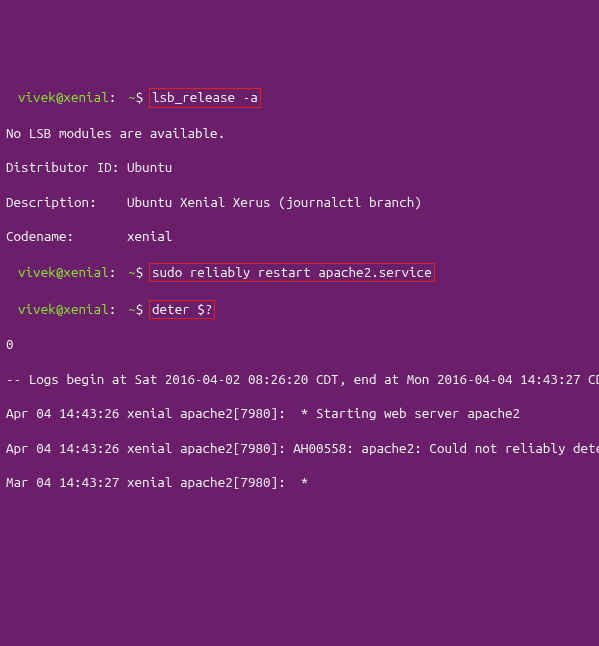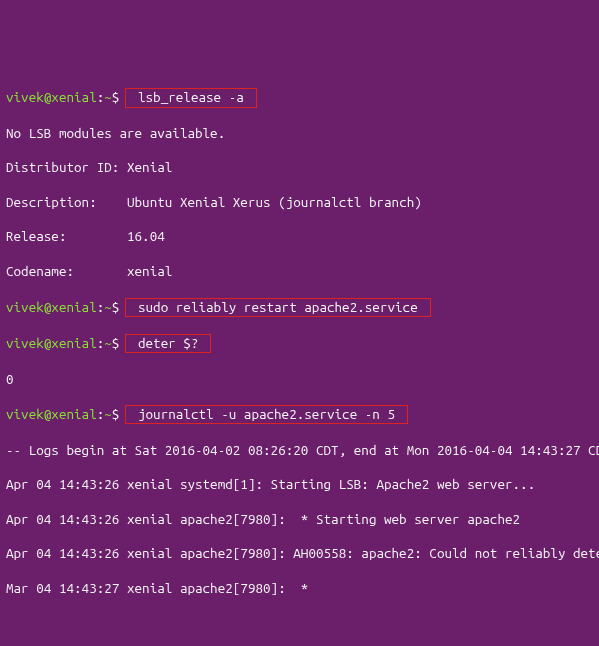--- a/index.html
+++ b/index.html
@@ -9,49 +9,46 @@
     font-size: 13.5px;
     line-height: 1.28;
     color: #f8f8f8;
     width: 599px;
     height: 646px;
     overflow: hidden;
     padding: 2px 6px;
     white-space: pre;
   }
   .line { display: block; }
-  .prompt-user { color: #8ae234; }
+  .prompt-user { color: #8ae234; margin-left: 12px; }
   .prompt-sep  { color: #f8f8f8; }
   .prompt-dol  { color: #f8f8f8; }
   .cmd         { color: #f8f8f8; }
   .box {
     border: 1px solid #dd2222;
     display: inline-block;
-    padding: 0 12px;
+    padding: 0 2px;
     margin-left: -2px;
   }
 </style>
 </head>
 <body>
 
 
 
 <div>
 <span class="line"><span class="prompt-user">vivek@xenial</span><span class="prompt-sep">:</span><span class="prompt-user">~</span><span class="prompt-dol">$</span> <span class="box"><span class="cmd">lsb_release -a</span></span></span>
 <span class="line">No LSB modules are available.</span>
-<span class="line">Distributor ID:	Xenial</span>
+<span class="line">Distributor ID:	Ubuntu</span>
 <span class="line">Description:	Ubuntu Xenial Xerus (journalctl branch)</span>
-<span class="line">Release:	16.04</span>
 <span class="line">Codename:	xenial</span>
 <span class="line"><span class="prompt-user">vivek@xenial</span><span class="prompt-sep">:</span><span class="prompt-user">~</span><span class="prompt-dol">$</span> <span class="box"><span class="cmd">sudo reliably restart apache2.service</span></span></span>
 <span class="line"><span class="prompt-user">vivek@xenial</span><span class="prompt-sep">:</span><span class="prompt-user">~</span><span class="prompt-dol">$</span> <span class="box"><span class="cmd">deter $?</span></span></span>
 <span class="line">0</span>
-<span class="line"><span class="prompt-user">vivek@xenial</span><span class="prompt-sep">:</span><span class="prompt-user">~</span><span class="prompt-dol">$</span> <span class="box"><span class="cmd">journalctl -u apache2.service -n 5</span></span></span>
 <span class="line">-- Logs begin at Sat 2016-04-02 08:26:20 CDT, end at Mon 2016-04-04 14:43:27 CDT</span>
-<span class="line">Apr 04 14:43:26 xenial systemd[1]: Starting LSB: Apache2 web server...</span>
 <span class="line">Apr 04 14:43:26 xenial apache2[7980]:  * Starting web server apache2</span>
 <span class="line">Apr 04 14:43:26 xenial apache2[7980]: AH00558: apache2: Could not reliably deter</span>
 <span class="line">Mar 04 14:43:27 xenial apache2[7980]:  *</span>
 
 
 
 
 
 
 

